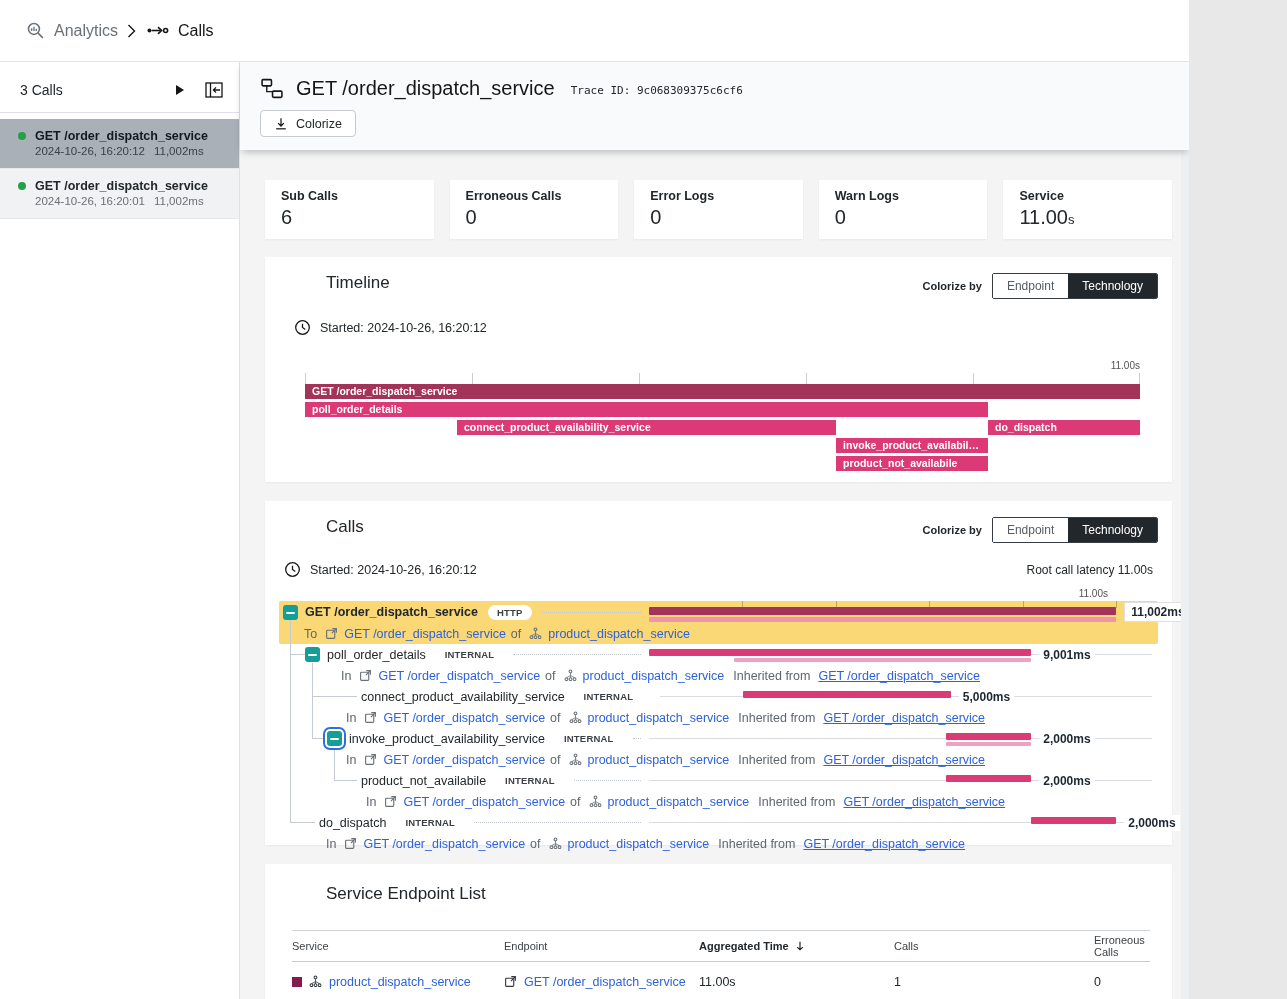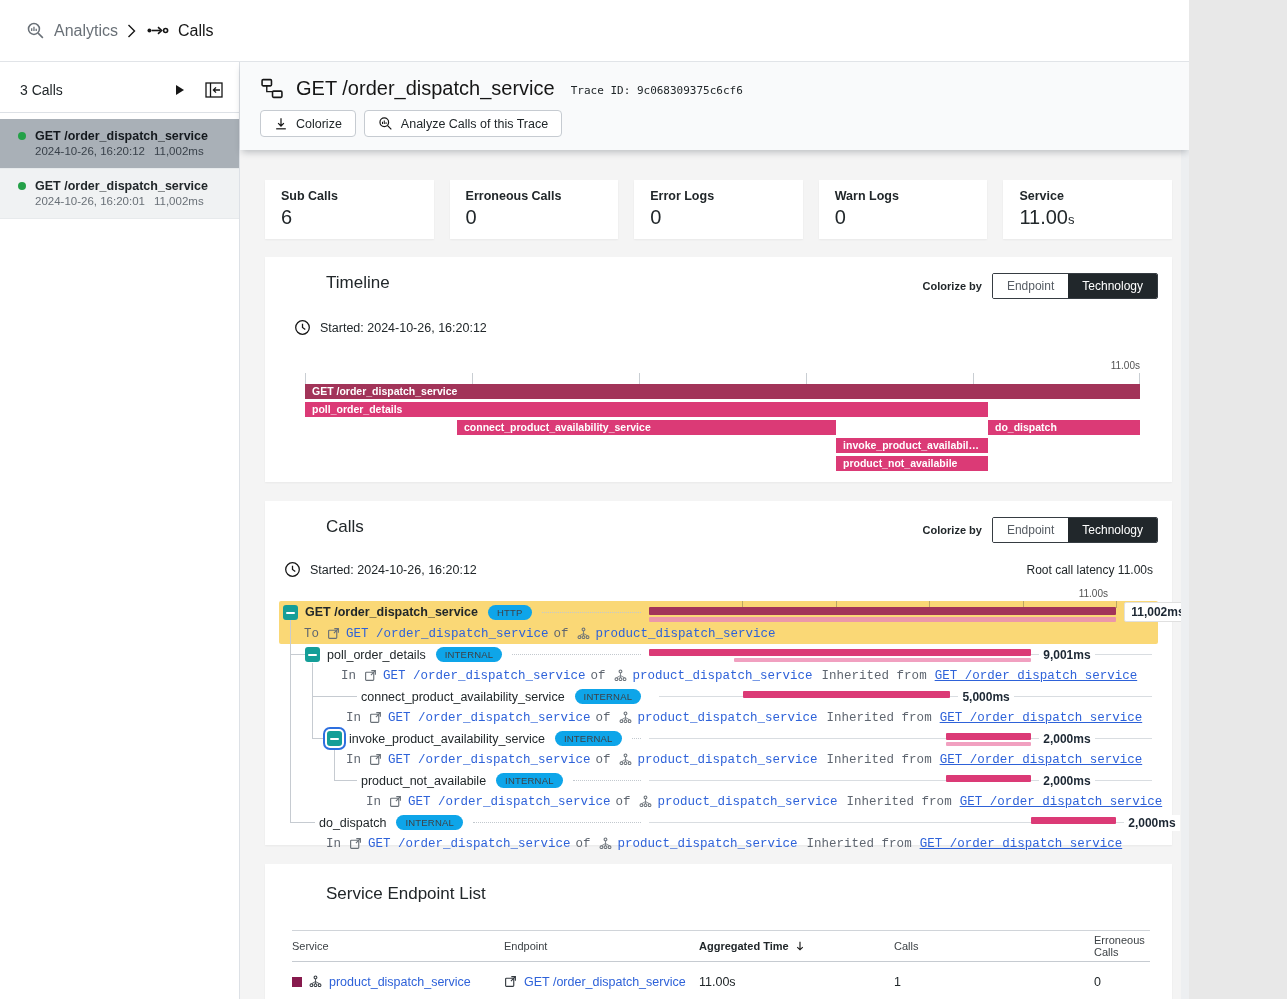--- a/index.html
+++ b/index.html
@@ -75,21 +75,21 @@
   .calls-startrow { margin:18px 5px 0 5px; }
   .calls-axislabel { text-align:right; font-size:10px; color:#525252; padding-right:50px; margin-top:10px; margin-bottom:2px; }
   .calls-tree { position:relative; }
   .cr-block { position:relative; }
   .cr-block.sel { background:#fad876; border-radius:2px; }
   .cr-main { display:flex; height:21px; align-items:center; position:relative; }
   .cr-block.sel .cr-main { height:22px; }
   .cr-namearea { flex:0 0 370px; display:flex; align-items:center; position:relative; height:100%; }
   .cr-name { font-size:12.5px; color:#21272a; white-space:nowrap; }
   .cr-block.sel .cr-name { font-weight:700; }
-  .badge { margin-left:10px; background:#0ea5e9; color:#3d4146; font-size:9.5px; letter-spacing:.2px; padding:2px 9px; border-radius:9px; white-space:nowrap; }
+  .badge { margin-left:10px; background:#ffffff; color:#3d4146; font-size:9.5px; letter-spacing:.2px; padding:2px 9px; border-radius:9px; white-space:nowrap;font-weight:bold; }
   .leader { flex:1; border-top:1px dotted #c2c8ce; margin:0 8px 0 10px; height:0; }
   .expander { position:absolute; top:3px; width:15px; height:15px; background:#149e98; border-radius:3px; display:flex; align-items:center; justify-content:center; cursor:pointer; z-index:2; }
   .cr-block.sel .expander { top:4px; }
   .expander .minus { width:9px; height:2px; background:#fff; border-radius:1px; }
   .expander.focused { box-shadow:0 0 0 2px #fff, 0 0 0 4px #2d6fdf; }
   .cr-conn { position:absolute; top:10px; height:1px; background:#c6cbd1; }
   .vline { position:absolute; width:1px; background:#c6cbd1; z-index:1; }
   .vl1 { left:11px; top:18px; height:204px; }
   .vl2 { left:33px; top:62px; height:76px; }
   .vl3 { left:55px; top:146px; height:34px; }
@@ -97,21 +97,21 @@
   .track { position:absolute; top:10px; left:0; right:6px; height:1px; background:#d9dde1; }
   .bararea { position:absolute; left:0; top:0; bottom:0; width:91.8%; }
   .cbar { position:absolute; border-radius:1px; }
   .cbar.mainbar { top:5px; height:7px; }
   .cbar.sub { top:14px; height:4px; }
   .cr-block.sel .cbar.mainbar { top:6px; height:8px; }
   .cr-block.sel .cbar.sub { top:16px; height:5px; }
   .ctick { position:absolute; top:0; width:1px; height:7px; background:rgba(33,39,42,.28); }
   .latlabel { position:absolute; top:50%; transform:translateY(-50%); font-size:12px; font-weight:700; color:#1c2733; white-space:nowrap; background:#fff; padding:0 4px; line-height:16px; }
   .latlabel.boxed { background:#fff; border:1px solid #e0e0e0; border-radius:2px; padding:1px 6px; }
-  .cr-sub { height:21px; display:flex; align-items:center; gap:5px; font-size:12.5px; color:#5f6670; white-space:nowrap;font-family:Liberation Mono, monospace; }
+  .cr-sub { height:21px; display:flex; align-items:center; gap:5px; font-size:12.5px; color:#5f6670; white-space:nowrap; }
   .cr-sub .icon { display:inline-flex; color:#697077; margin:0 1px 0 3px; }
   .bluelink { color:#2e62d9; text-decoration:none; cursor:pointer; }
   .bluelink.underline { text-decoration:underline; }
   .rel-inh { margin-left:4px; margin-right:3px; }
 
   
   .ep-table { margin-top:18px; border-top:1px solid #d0d4d9; }
   .ep-hrow, .ep-brow { display:grid; grid-template-columns:212px 195px 195px 200px 1fr; align-items:center; }
   .ep-hrow { height:31px; border-bottom:1px solid #c6cbd1; font-size:11px; color:#3d4246; }
   .ep-hcell { display:flex; align-items:center; gap:5px; }
@@ -212,30 +212,20 @@
         <div class="th-buttons">
           <button class="btn">
             <span>
               <svg width="14" height="14" viewBox="0 0 16 16" fill="none" stroke="#161616" stroke-width="1.4">
                   <path d="M8 1.5v8.5M4.7 7 8 10.3 11.3 7"></path>
                   <path d="M2.5 13.5h11"></path>
                 </svg>
             </span>
             <span>Colorize</span>
           </button>
-          <button class="btn">
-            <span>
-              <svg width="15" height="15" viewBox="0 0 16 16" fill="none" stroke="#161616" stroke-width="1.3">
-                  <circle cx="6.7" cy="6.7" r="4.6"></circle>
-                  <path d="M10.2 10.2 L14.2 14.2"></path>
-                  <path d="M4.8 6.2v2.2M6.7 4.8v3.6M8.6 6.6v1.8" stroke-width="1.1"></path>
-                </svg>
-            </span>
-            <span>Analyze Calls of this Trace</span>
-          </button>
         </div>
       </div>
 
       <div class="scroll-content">
 
         <div class="stats-row">
             <div class="stat-card">
               <div class="stat-label">Sub Calls</div>
               <div class="stat-value">6</div>
             </div>

